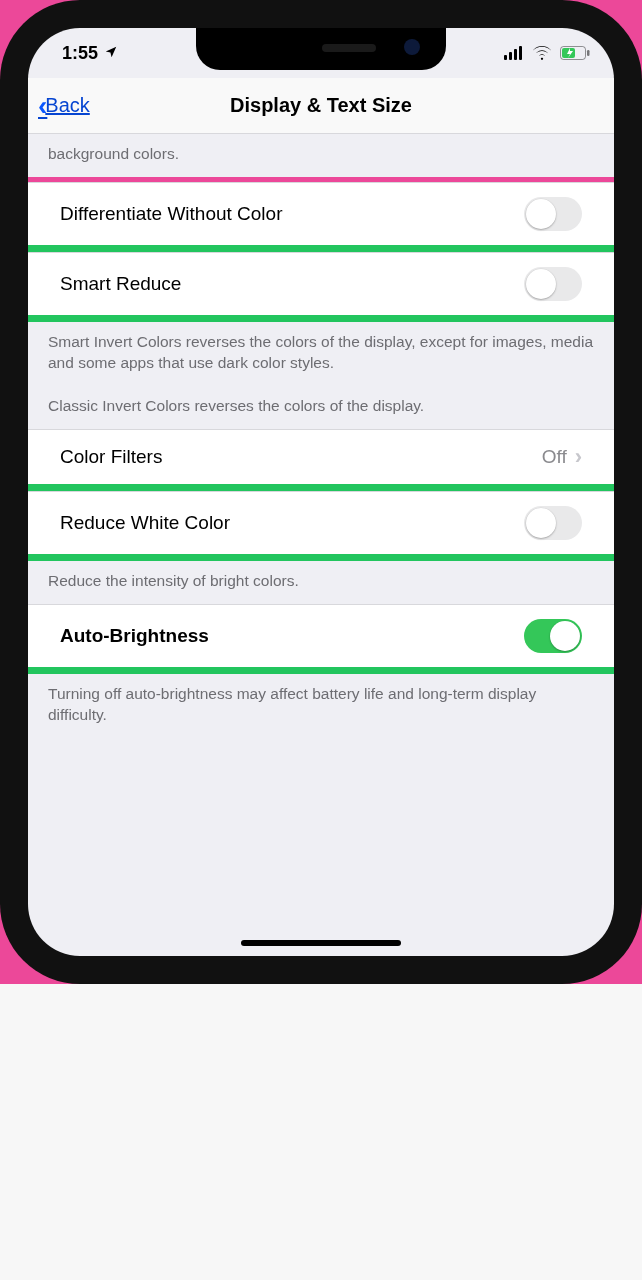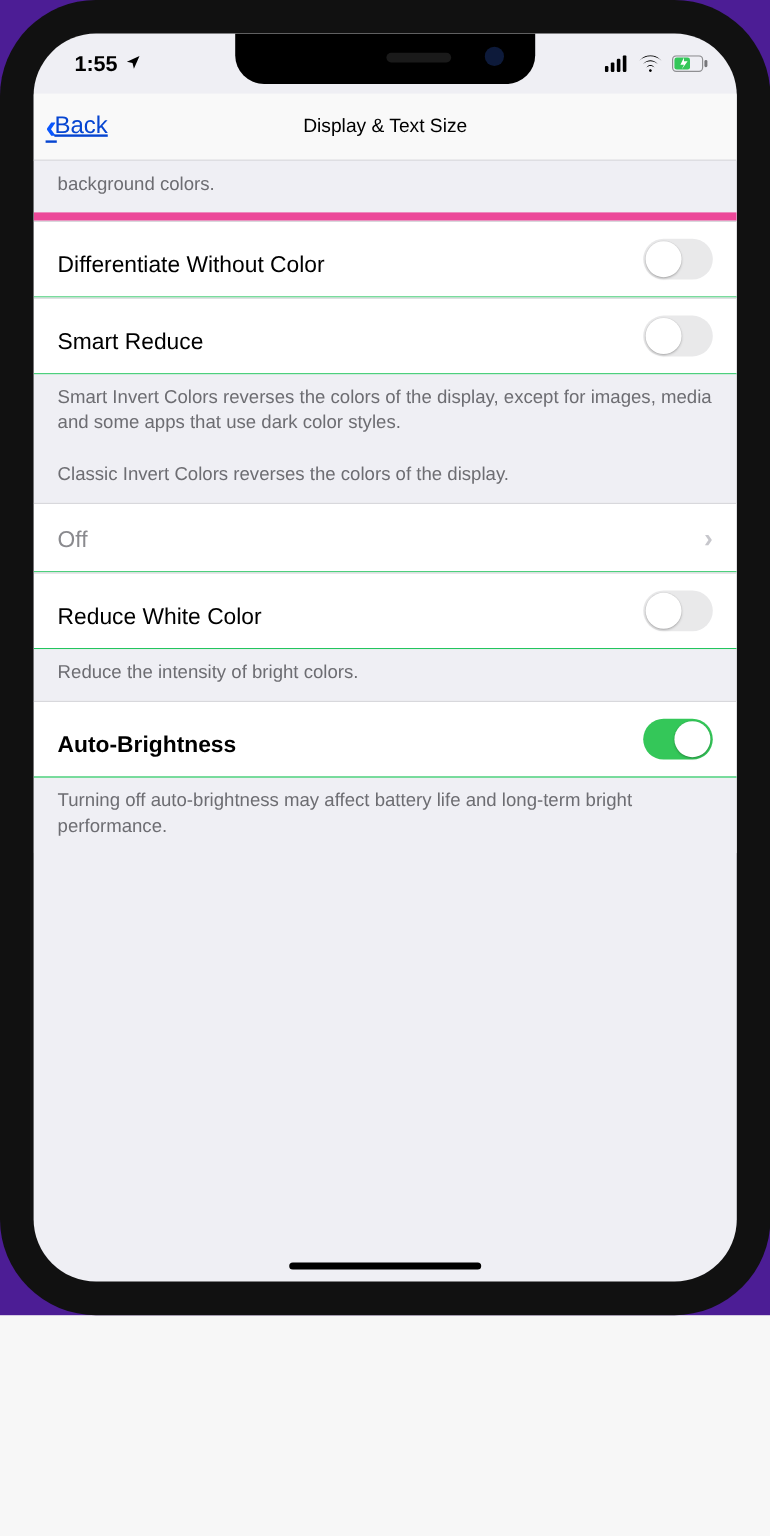--- a/index.html
+++ b/index.html
@@ -6,22 +6,22 @@
   html, body {
     width: 642px;
     height: 1280px;
     background: #f7f7f7;
     font-family: -apple-system, "Helvetica Neue", Helvetica, Arial, sans-serif;
     overflow: hidden;
   }
   .frame {
     position: relative;
     width: 642px;
-    height: 1096px;
-    background: #4c1d95;
+    height: 984px;
+    background: #ec4899;
   }
   .bezel {
     position: absolute;
     inset: 0;
     border-radius: 80px;
     background: #111;
   }
   .screen {
     position: absolute;
     top: 28px;
@@ -82,50 +82,50 @@
 
   .navbar {
     height: 56px;
     display:flex;
     align-items:center;
     justify-content:center;
     position:relative;
     background:#f9f9f9;
     border-bottom:1px solid #d8d8dc;
   }
-  .navbar .title { font-size:16px; font-weight:400; color:#000;}
+  .navbar .title { font-size:20px; font-weight:700; color:#000;}
   .navbar .back {
     position:absolute;
     left:10px; top:0; bottom:0;
     display:flex; align-items:center;
     color:#0645d1;
     font-size:20px;
     text-decoration: underline;
     gap:0px;
   }
   .navbar .back .chev { font-size:28px; text-decoration:none; line-height:1; margin-right:-2px; font-weight:600; color:#0a57ff;}
   .content { overflow:hidden; }
   .footer-text {
     font-size:15.5px;
     color:#6d6d72;
     padding: 10px 20px 12px 20px;
     line-height:1.35;
     background:#efeff4;
   }
   .footer-top {
-     border-bottom:7px solid #ec4899;
+     border-bottom:5px solid #ec4899;
   }
   .row {
     background:#fff;
     border-top:1px solid #d8d8dc;
-    border-bottom:1px solid #22c55e;
+    border-bottom:7px solid #22c55e;
     min-height:58px;
-    padding: 14px 20px;
+    padding: 14px 32px;
     display:flex;
-    align-items:flex-end;
+    align-items:center;
     justify-content:space-between;
     font-size:19px;
     color:#000;
   }
   .row .label { flex:1; }
   .row .value { color:#8a8a8e; font-size:19px; margin-right:8px;}
   .row .chevr { color:#c7c7cc; font-size:22px; font-weight:600;}
   .toggle {
     width:58px; height:34px;
     border-radius:17px;
@@ -225,39 +225,40 @@
         <span class="label">Smart Reduce</span>
         <span class="toggle">
             <span class="knob"></span>
           </span>
       </div>
       <div class="footer-text">Smart Invert Colors reverses the colors of the display, except for images, media and some apps that use dark color styles.</div>
 
       <div class="footer-text">Classic Invert Colors reverses the colors of the display.</div>
 
       <div class="row">
+        <span class="label">Color Filters</span>
         <span class="value">Off</span>
         <span class="chevr">›</span>
       </div>
 
       <div class="row">
         <span class="label">Reduce White Color</span>
         <span class="toggle">
             <span class="knob"></span>
           </span>
       </div>
       <div class="footer-text">Reduce the intensity of bright colors.</div>
 
       <div class="row" style="position:relative;font-weight:bold;">
         <span class="label">Auto-Brightness</span>
         <span class="toggle on">
             <span class="knob"></span>
           </span>
       </div>
-      <div class="footer-text">Turning off auto-brightness may affect battery life and long-term bright performance.</div>
+      <div class="footer-text">Turning off auto-brightness may affect battery life and long-term display difficulty.</div>
 
     </div>
 
     <div class="arrow-annot" style="left:300px; top:1055px;">
       <svg width="210" height="50" viewBox="0 0 210 50">
         <defs>
           <marker id="ahead" markerWidth="14" markerHeight="14" refX="11" refY="6" orient="auto">
             <path d="M0,0 L12,6 L0,12 L3,6 z" fill="#e11"></path>
           </marker>
         </defs>

